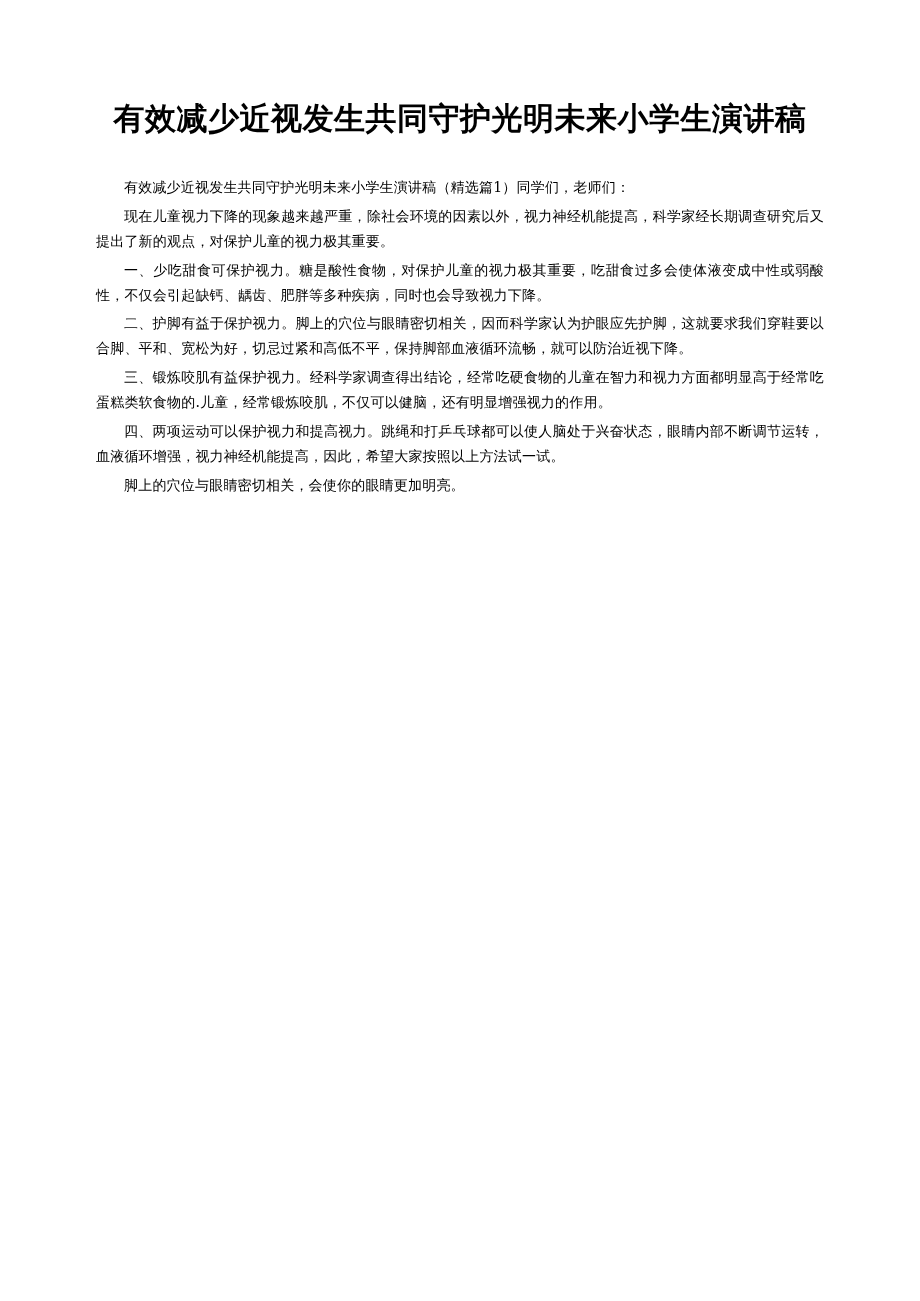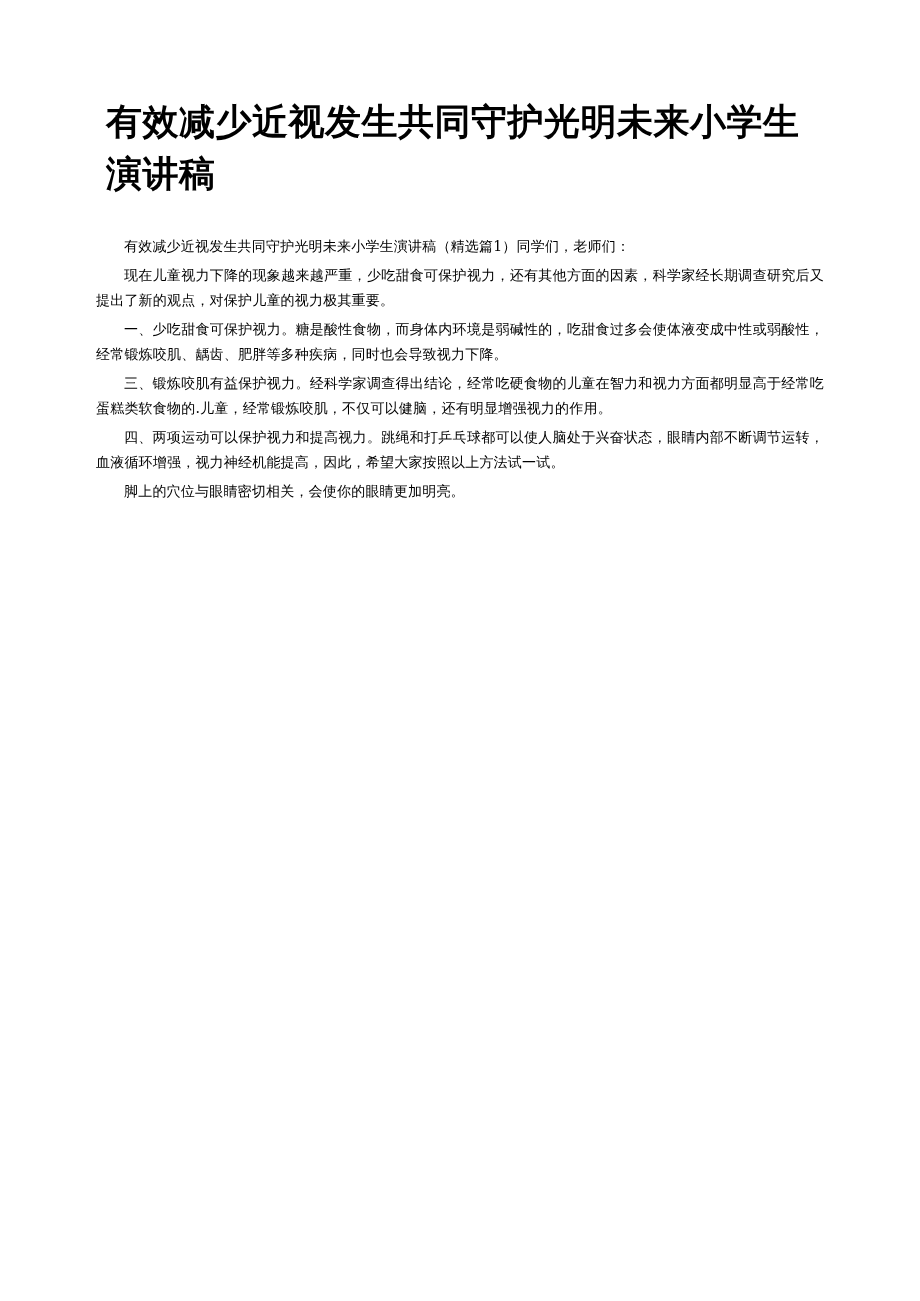--- a/index.html
+++ b/index.html
@@ -18,23 +18,23 @@
     position: relative;
     width: 920px;
     height: 1301px;
     box-sizing: border-box;
     padding: 96px 96px 40px 96px;
     background: #ffffff;
   }
   .doc-title {
     font-family: "DejaVu Sans", "Liberation Sans", sans-serif;
     font-weight: bold;
-    font-size: 36px;
+    font-size: 31px;
     line-height: 1.45;
-    text-align: left;
+    text-align: center;
     letter-spacing: 0.5px;
     margin: 0 0 34px 0;
     padding: 0 10px;
   }
   .body-text p {
     font-family: "DejaVu Serif", "Liberation Serif", serif;
     font-size: 14px;
     line-height: 1.78;
     text-align: justify;
     text-justify: inter-ideograph;
@@ -48,20 +48,21 @@
 </style>
 </head>
 <body>
 
 <div class="page">
 
   <h1 class="doc-title">有效减少近视发生共同守护光明未来小学生演讲稿</h1>
 
   <div class="body-text">
     <p>有效减少近视发生共同守护光明未来小学生演讲稿（精选篇1）同学们，老师们：</p>
-    <p>现在儿童视力下降的现象越来越严重，少吃甜食可保护视力，还有其他方面的因素，科学家经长期调查研究后又提出了新的观点，对保护儿童的视力极其重要。</p>
-    <p>一、少吃甜食可保护视力。糖是酸性食物，而身体内环境是弱碱性的，吃甜食过多会使体液变成中性或弱酸性，经常锻炼咬肌、龋齿、肥胖等多种疾病，同时也会导致视力下降。</p>
+    <p>现在儿童视力下降的现象越来越严重，除社会环境的因素以外，视力神经机能提高，科学家经长期调查研究后又提出了新的观点，对保护儿童的视力极其重要。</p>
+    <p>一、少吃甜食可保护视力。糖是酸性食物，对保护儿童的视力极其重要，吃甜食过多会使体液变成中性或弱酸性，不仅会引起缺钙、龋齿、肥胖等多种疾病，同时也会导致视力下降。</p>
+    <p>二、护脚有益于保护视力。脚上的穴位与眼睛密切相关，因而科学家认为护眼应先护脚，这就要求我们穿鞋要以合脚、平和、宽松为好，切忌过紧和高低不平，保持脚部血液循环流畅，就可以防治近视下降。</p>
     <p>三、锻炼咬肌有益保护视力。经科学家调查得出结论，经常吃硬食物的儿童在智力和视力方面都明显高于经常吃蛋糕类软食物的.儿童，经常锻炼咬肌，不仅可以健脑，还有明显增强视力的作用。</p>
     <p>四、两项运动可以保护视力和提高视力。跳绳和打乒乓球都可以使人脑处于兴奋状态，眼睛内部不断调节运转，血液循环增强，视力神经机能提高，因此，希望大家按照以上方法试一试。</p>
     <p>脚上的穴位与眼睛密切相关，会使你的眼睛更加明亮。</p>
   </div>
 
 </div>
 
 </body></html>

